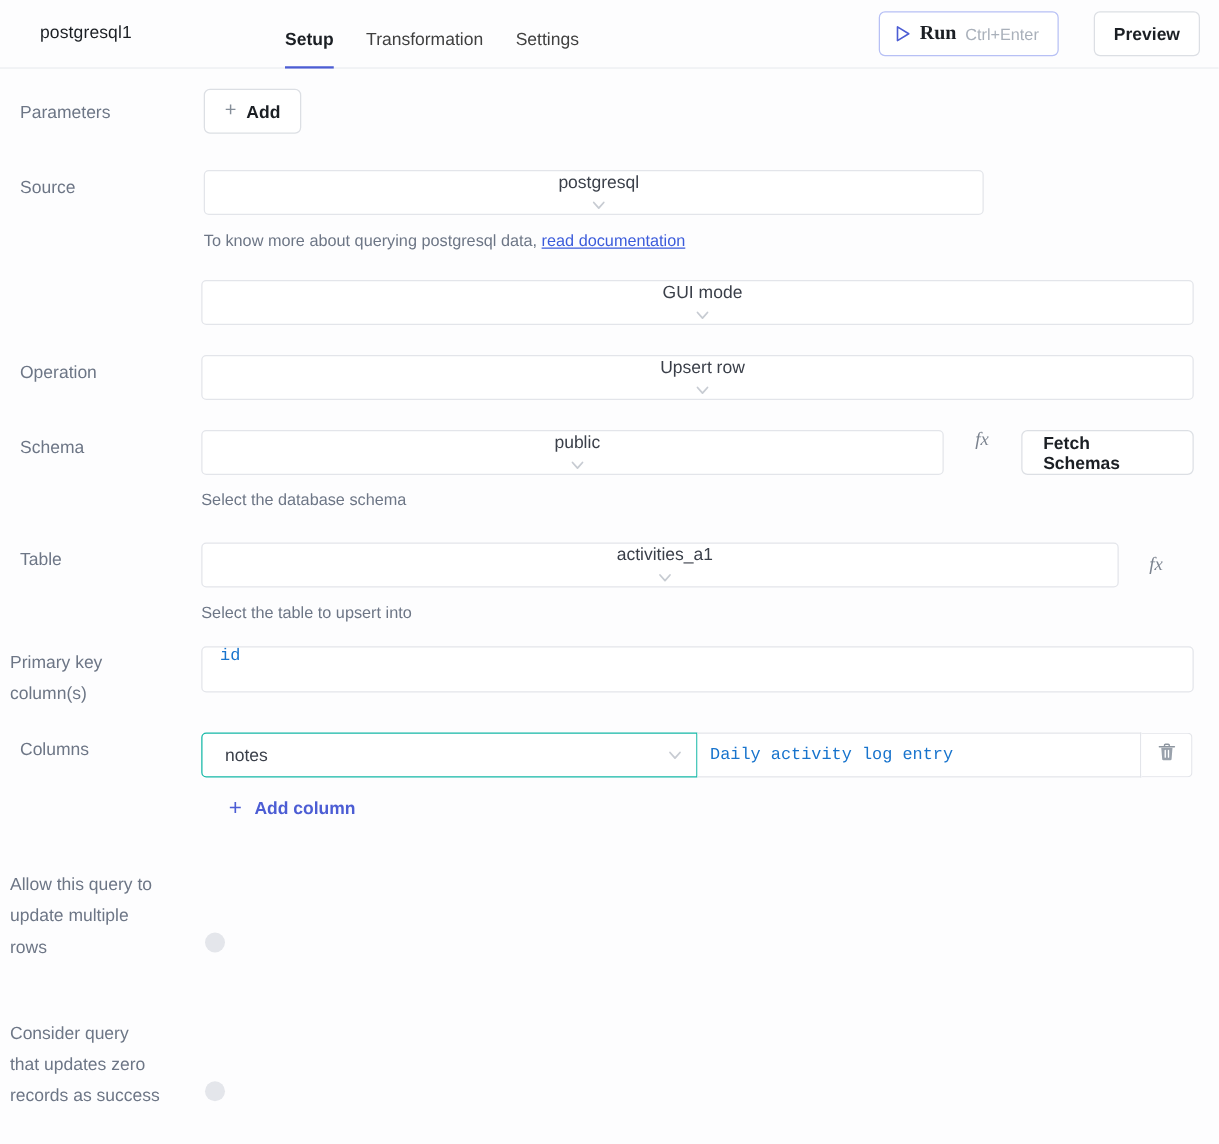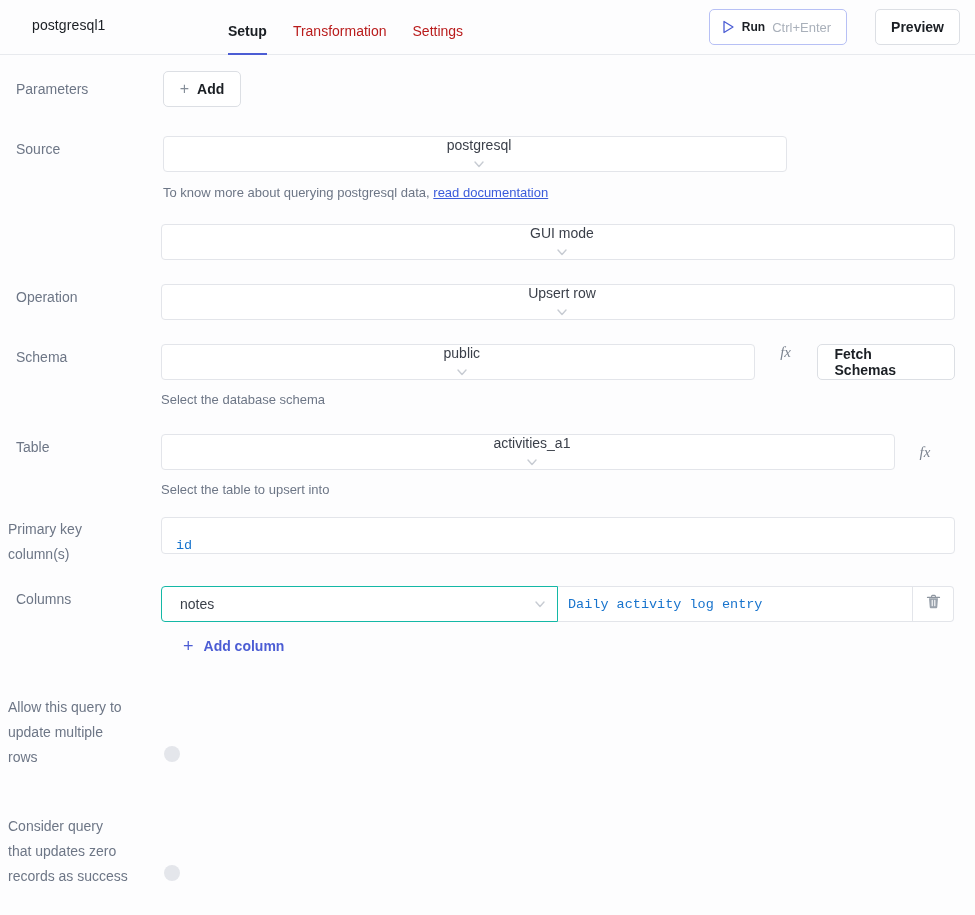--- a/index.html
+++ b/index.html
@@ -34,21 +34,21 @@
     left: 228px;
     top: 0;
     height: 55px;
     display: flex;
     align-items: center;
     gap: 26px;
   }
   .tab {
     position: relative;
     font-size: 14px;
-    color: #b91c1c;
+    color: #404040;
     height: 55px;
     display: flex;
     align-items: center;
     cursor: pointer;
     padding-top: 6px;
   }
   .tab.active { color: #1b1f24; font-weight: 600; }
   .tab.active::after {
     content: "";
     position: absolute;
@@ -70,21 +70,21 @@
     padding: 0 15px 0 12px;
     border: 1px solid #b7c0f5;
     border-radius: 5px;
     background: #ffffff;
     display: flex;
     align-items: center;
     gap: 7px;
     cursor: pointer;
   }
   .btn-run svg { display: block; }
-  .run-label { font-size: 12px; font-weight: 700; color: #1b1f24; }
+  .run-label { font-size: 16px; font-weight: 700; color: #1b1f24; font-family: Liberation Serif, serif; }
   .run-shortcut { font-size: 13px; color: #a9b0ba; }
   .btn-preview {
     height: 36px;
     padding: 0 15px;
     border: 1px solid #dcdfe4;
     border-radius: 5px;
     background: #ffffff;
     font-size: 14px;
     font-weight: 600;
     color: #1b1f24;
@@ -187,21 +187,21 @@
     display: flex;
     align-items: center;
     cursor: pointer;
   }
 
   .code-input {
     border: 1px solid #e3e5ea;
     border-radius: 4px;
     background: #ffffff;
     display: flex;
-    align-items: flex-end;
+    align-items: flex-start;
     padding: 0 14px;
     font-family: "Liberation Mono", monospace;
     font-size: 13.5px;
     color: #1874cd;
     cursor: text;
     white-space: nowrap;
     overflow: hidden;
   }
 
   

